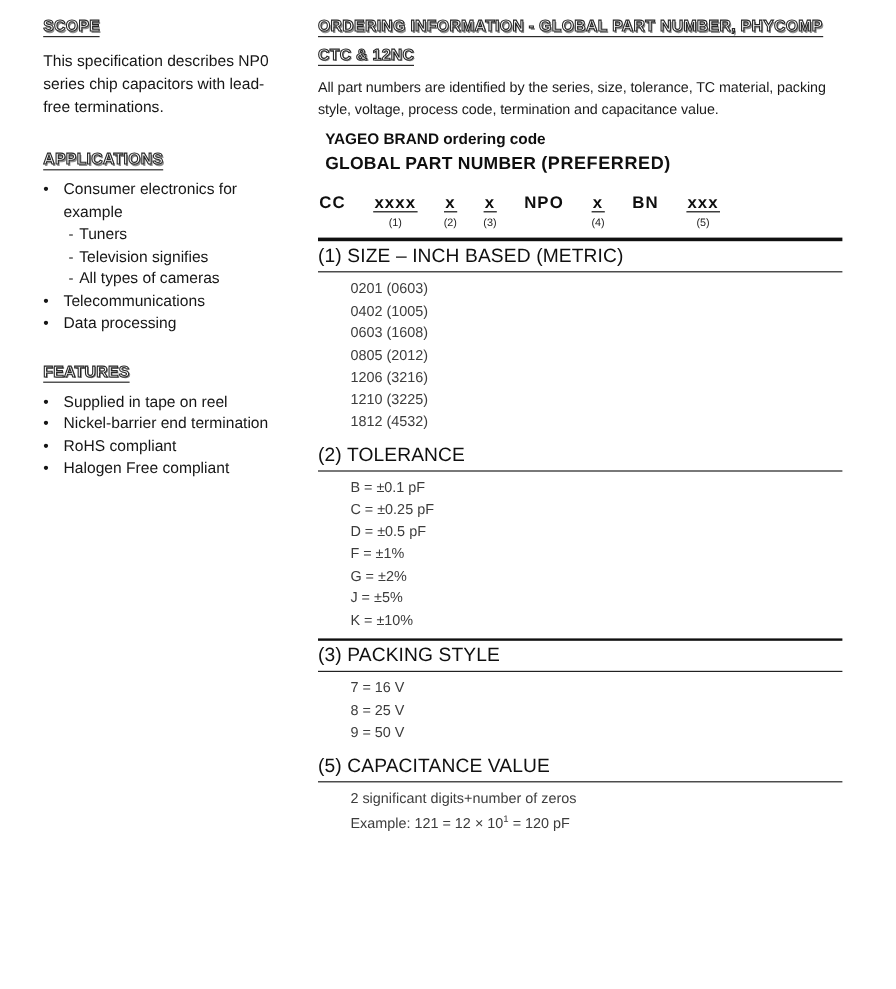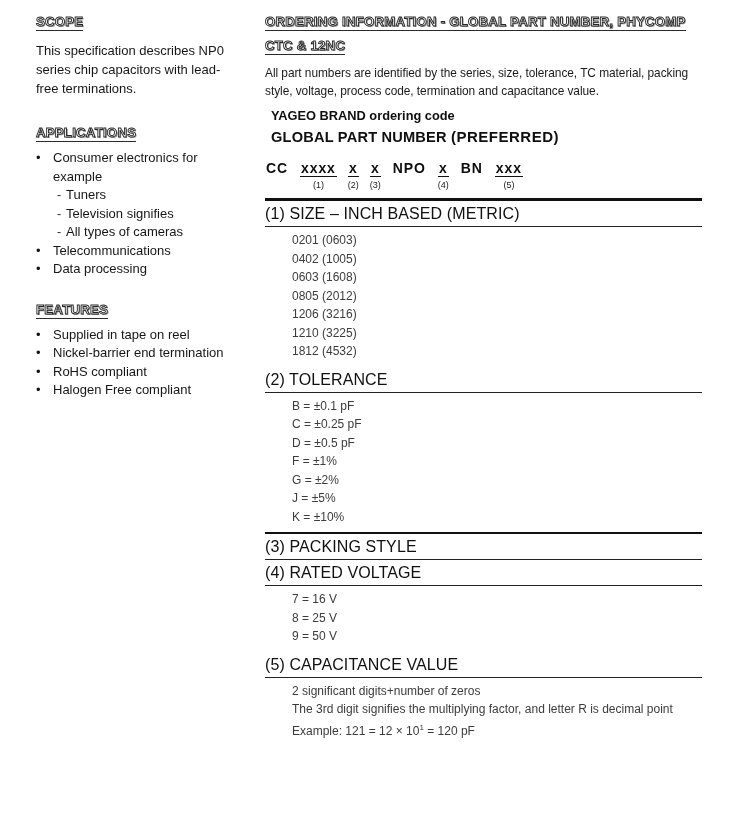--- a/index.html
+++ b/index.html
@@ -50,21 +50,21 @@
   .intro {
     margin: 9px 0 0 0;
     width: 452px;
     font-size: 11.9px; line-height: 18px; letter-spacing: -0.05px;
     color: #1a1a1a;
   }
   .brand { margin: 8px 0 0 6px; font-size: 12.8px; font-weight: 700; color: #0f0f0f; }
   .gpn { margin: 5px 0 0 6px; font-size: 14.6px; font-weight: 700; color: #0f0f0f; letter-spacing: 0.2px; }
   .gpn .suffix { font-size: 15px; letter-spacing: 0.5px; }
 
-  .pn { display: flex; gap: 11px; margin: 15px 0 0 0; align-items: flex-start; }
+  .pn { display: flex; gap: 22px; margin: 15px 0 0 0; align-items: flex-start; }
   .seg { display: flex; flex-direction: column; align-items: center; }
   .code { font-weight: 700; font-size: 14px; line-height: 16px; letter-spacing: 0.9px; padding: 0 1px; color: #0e0e0e; }
   .code.u { border-bottom: 1.7px solid #111; }
   .plabel { font-size: 9px; margin-top: 3px; color: #222; min-height: 11px; letter-spacing: 0; }
 
   .rule-thick { height: 3px; background: #101010; margin-top: 7px; }
   .rule-mid { height: 2px; background: #101010; }
 
   .sec-h {
     font-size: 16px; color: #101010; letter-spacing: 0.1px;
@@ -209,31 +209,29 @@
       </div>
     </section>
 
     <div class="rule-mid"></div>
 
     <section>
       <div class="sec-h">(3) PACKING STYLE</div>
     </section>
 
     <section>
-      <div class="sec-h">(4) RATED VOLTAGE</div>
       <div class="sec-items">
         <div class="it">7 = 16 V</div>
         <div class="it">8 = 25 V</div>
         <div class="it">9 = 50 V</div>
       </div>
     </section>
 
     <section>
       <div class="sec-h">(5) CAPACITANCE VALUE</div>
       <div class="sec-items">
         <div class="it">2 significant digits+number of zeros</div>
-        <div class="it">The 3rd digit signifies the multiplying factor, and letter R is decimal point</div>
         <div class="it"><span>Example: 121 = 12 × 10</span><sup>1</sup><span> = 120 pF</span></div>
       </div>
     </section>
 
   </main>
 </div>
 
 </body></html>

